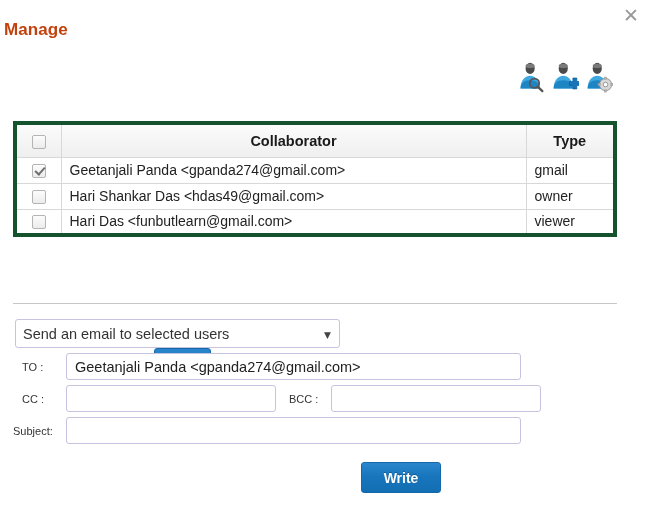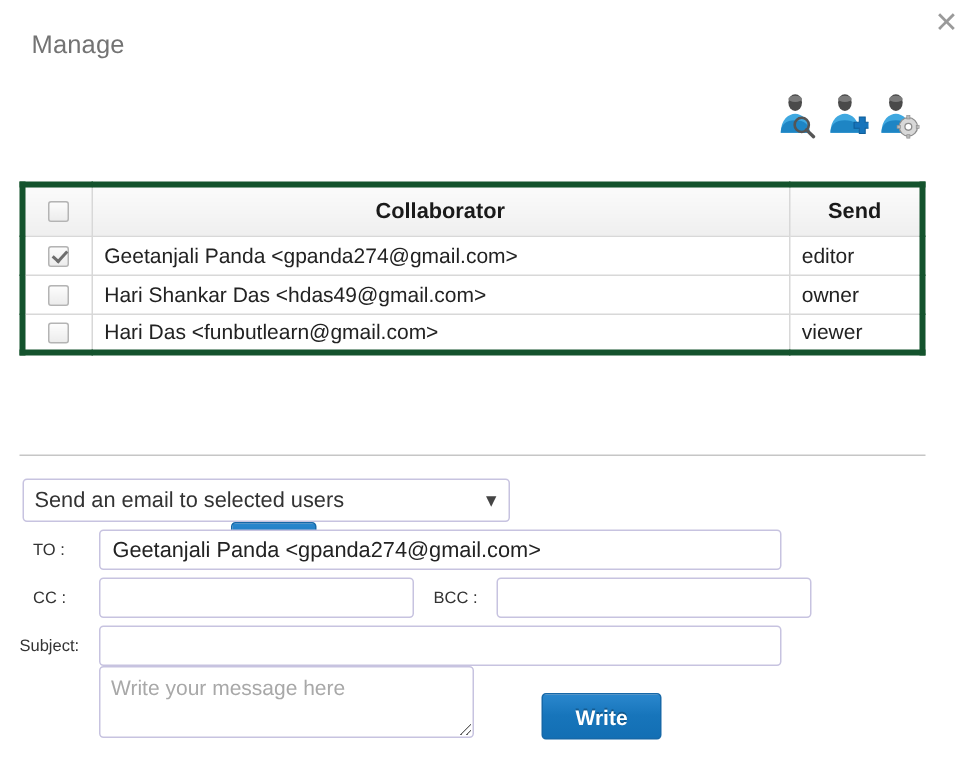--- a/index.html
+++ b/index.html
@@ -18,22 +18,22 @@
     position: absolute; top: 4px; right: 9px;
     width: 22px; height: 22px;
     display: flex; align-items: center; justify-content: center;
     font-size: 19px; line-height: 1; color: #9a9a9a;
     cursor: pointer; font-family: "DejaVu Sans", sans-serif;
     background: none; border: none; padding: 0;
   }
 
   
   .dialog-title {
-    position: absolute; left: 21px; top: 20px;
-    font-size: 17px; color: #737373; font-weight: normal;
+    position: absolute; left: 4px; top: 20px;
+    font-size: 17px; color: #c2410c; font-weight: bold;
     letter-spacing: 0.1px;
   }
 
   
   .rownum-bar {
     position: absolute; left: 13px; top: 74px;
     display: flex; align-items: center;
   }
   .rownum-label {
     font-size: 14.5px; color: #3f3f3f; margin-right: 8px;
@@ -220,30 +220,30 @@
     </svg>
   </div>
 
   <table class="collab-table">
     <thead>
       <tr>
         <th class="col-check">
           <input type="checkbox" class="cbx" style="">
         </th>
         <th>Collaborator</th>
-        <th class="col-type">Send</th>
+        <th class="col-type">Type</th>
       </tr>
     </thead>
     <tbody>
       <tr>
         <td class="cell-check">
           <input type="checkbox" class="cbx checked" checked="" style="">
         </td>
         <td class="cell-name">Geetanjali Panda &lt;gpanda274@gmail.com&gt;</td>
-        <td class="cell-type">editor</td>
+        <td class="cell-type">gmail</td>
       </tr>
       <tr>
         <td class="cell-check">
           <input type="checkbox" class="cbx" style="">
         </td>
         <td class="cell-name">Hari Shankar Das &lt;hdas49@gmail.com&gt;</td>
         <td class="cell-type">owner</td>
       </tr>
       <tr>
         <td class="cell-check">
@@ -277,19 +277,16 @@
     <input class="txt-input in-subject" type="text" value="" style="">
   </div>
 
   <div class="field-row row-cc">
     <span class="field-label label-cc">CC :</span>
     <input class="txt-input in-cc" type="text" value="" style="">
     <span class="field-label label-bcc">BCC :</span>
     <input class="txt-input in-bcc" type="text" value="" style="">
   </div>
 
-  <div class="field-row row-msg">
-    <textarea class="msg-area" placeholder="Write your message here" style=""></textarea>
-  </div>
 
   <button class="btn-blue send-btn">Write</button>
 
 </div>
 
 </body></html>

